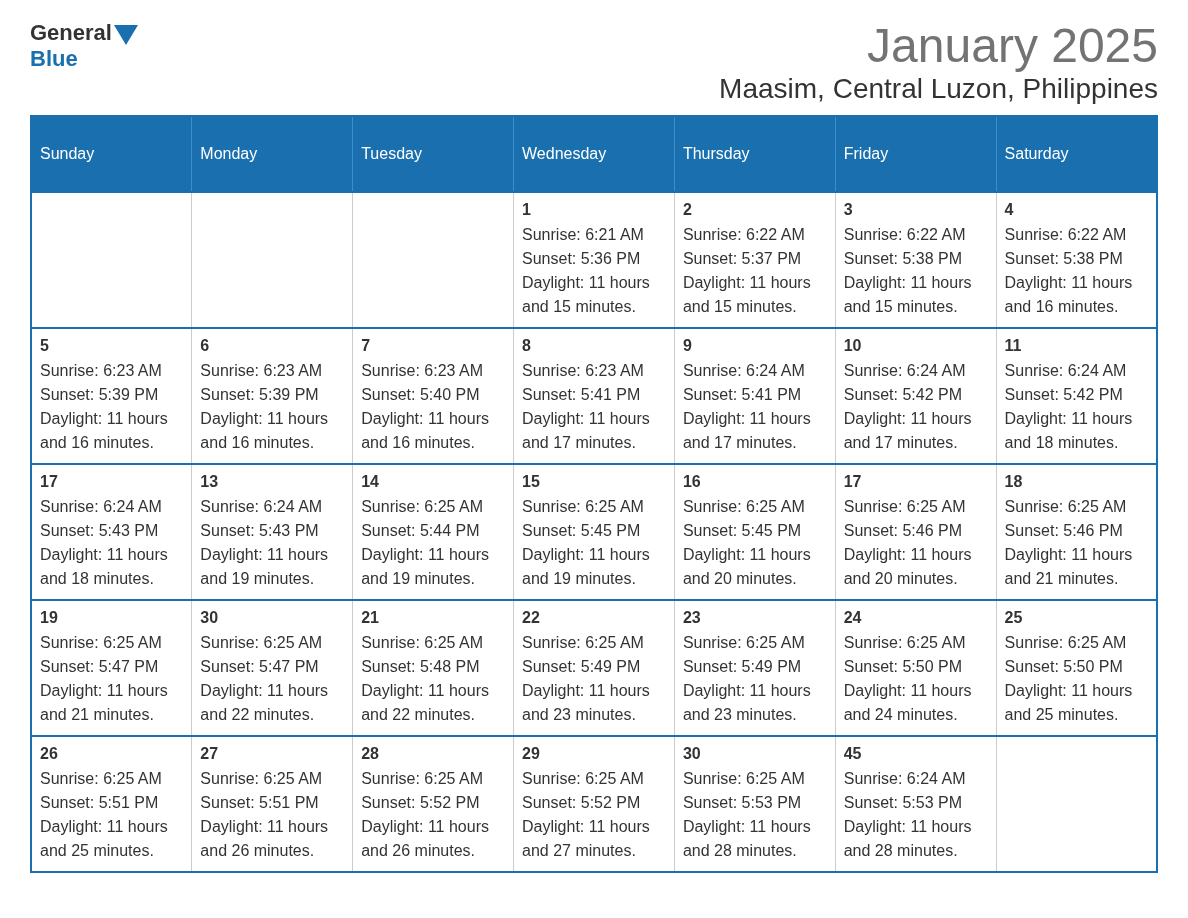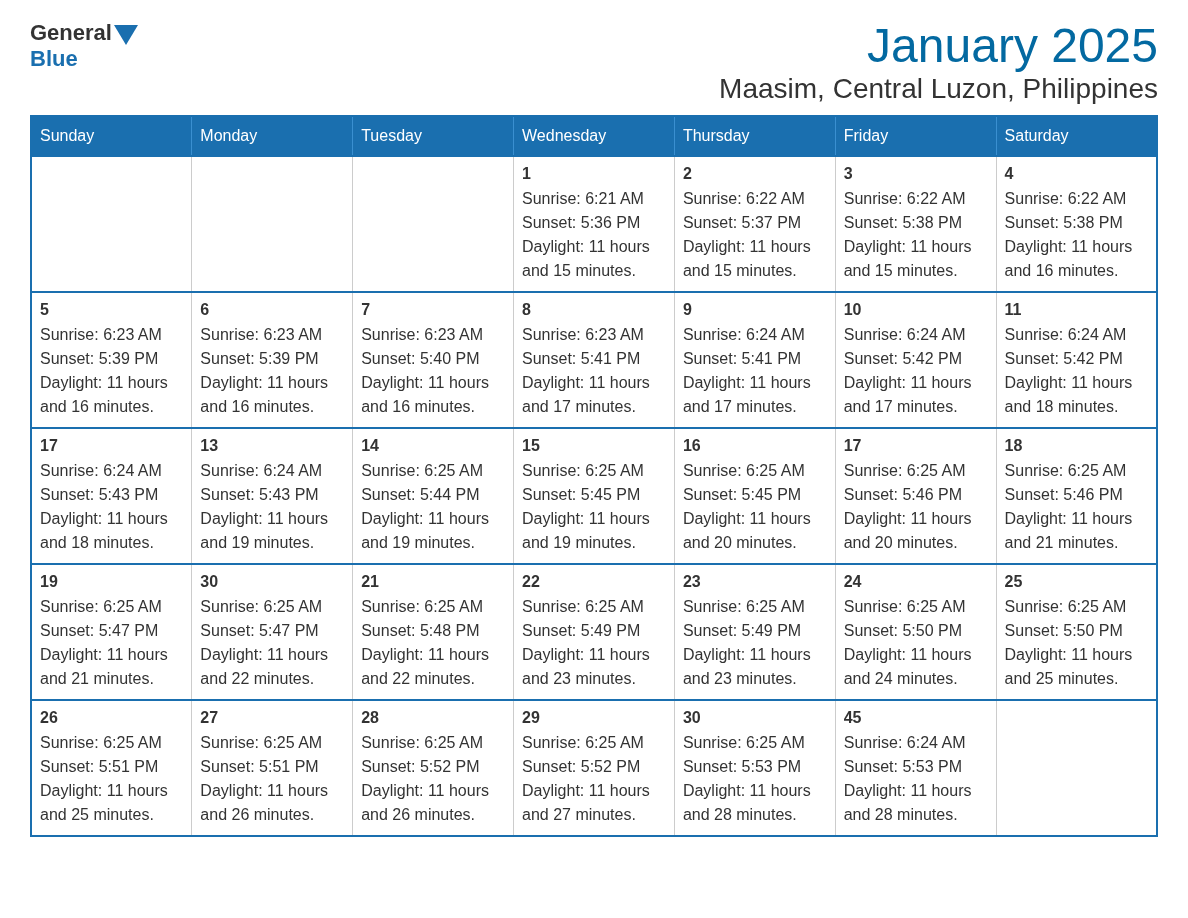--- a/index.html
+++ b/index.html
@@ -39,37 +39,37 @@
       border-top: 20px solid #1a6faf;
       margin-left: 2px;
       margin-top: 4px;
     }
     .title-section {
       text-align: right;
     }
     .month-title {
       font-size: 48px;
       font-weight: normal;
-      color: #0369a1;
+      color: #737373;
       line-height: 1.1;
     }
     .location-title {
       font-size: 28px;
       color: #333;
       font-weight: normal;
     }
     .calendar {
       width: 100%;
       border-collapse: collapse;
       border: 2px solid #1a6faf;
     }
     .calendar thead tr th {
       background-color: #1a6faf;
       color: #fff;
-      padding: 10px 8px;
+      padding: 28px 8px;
       font-size: 16px;
       font-weight: normal;
       text-align: left;
       border-right: 1px solid #3a8fd0;
     }
     .calendar thead tr th:last-child {
       border-right: none;
     }
     .calendar tbody tr td {
       vertical-align: top;

